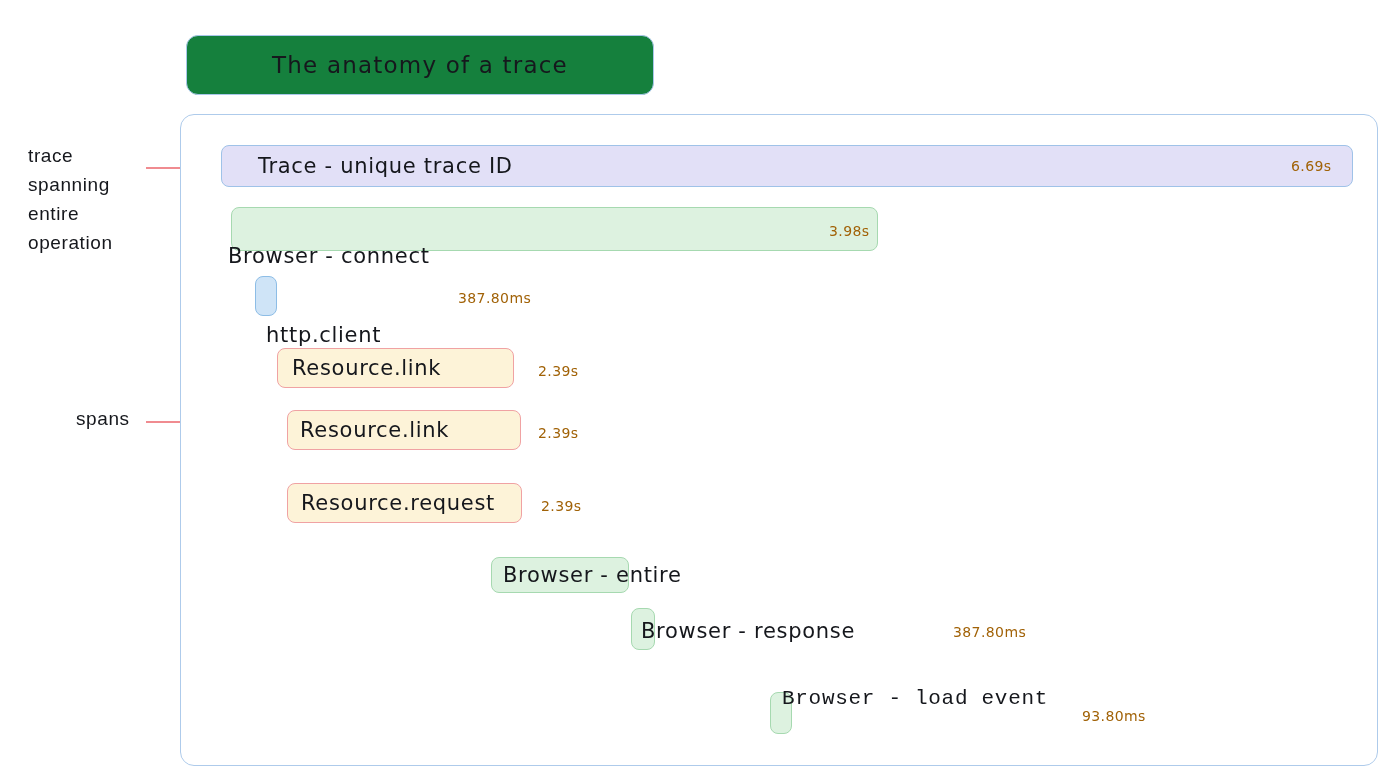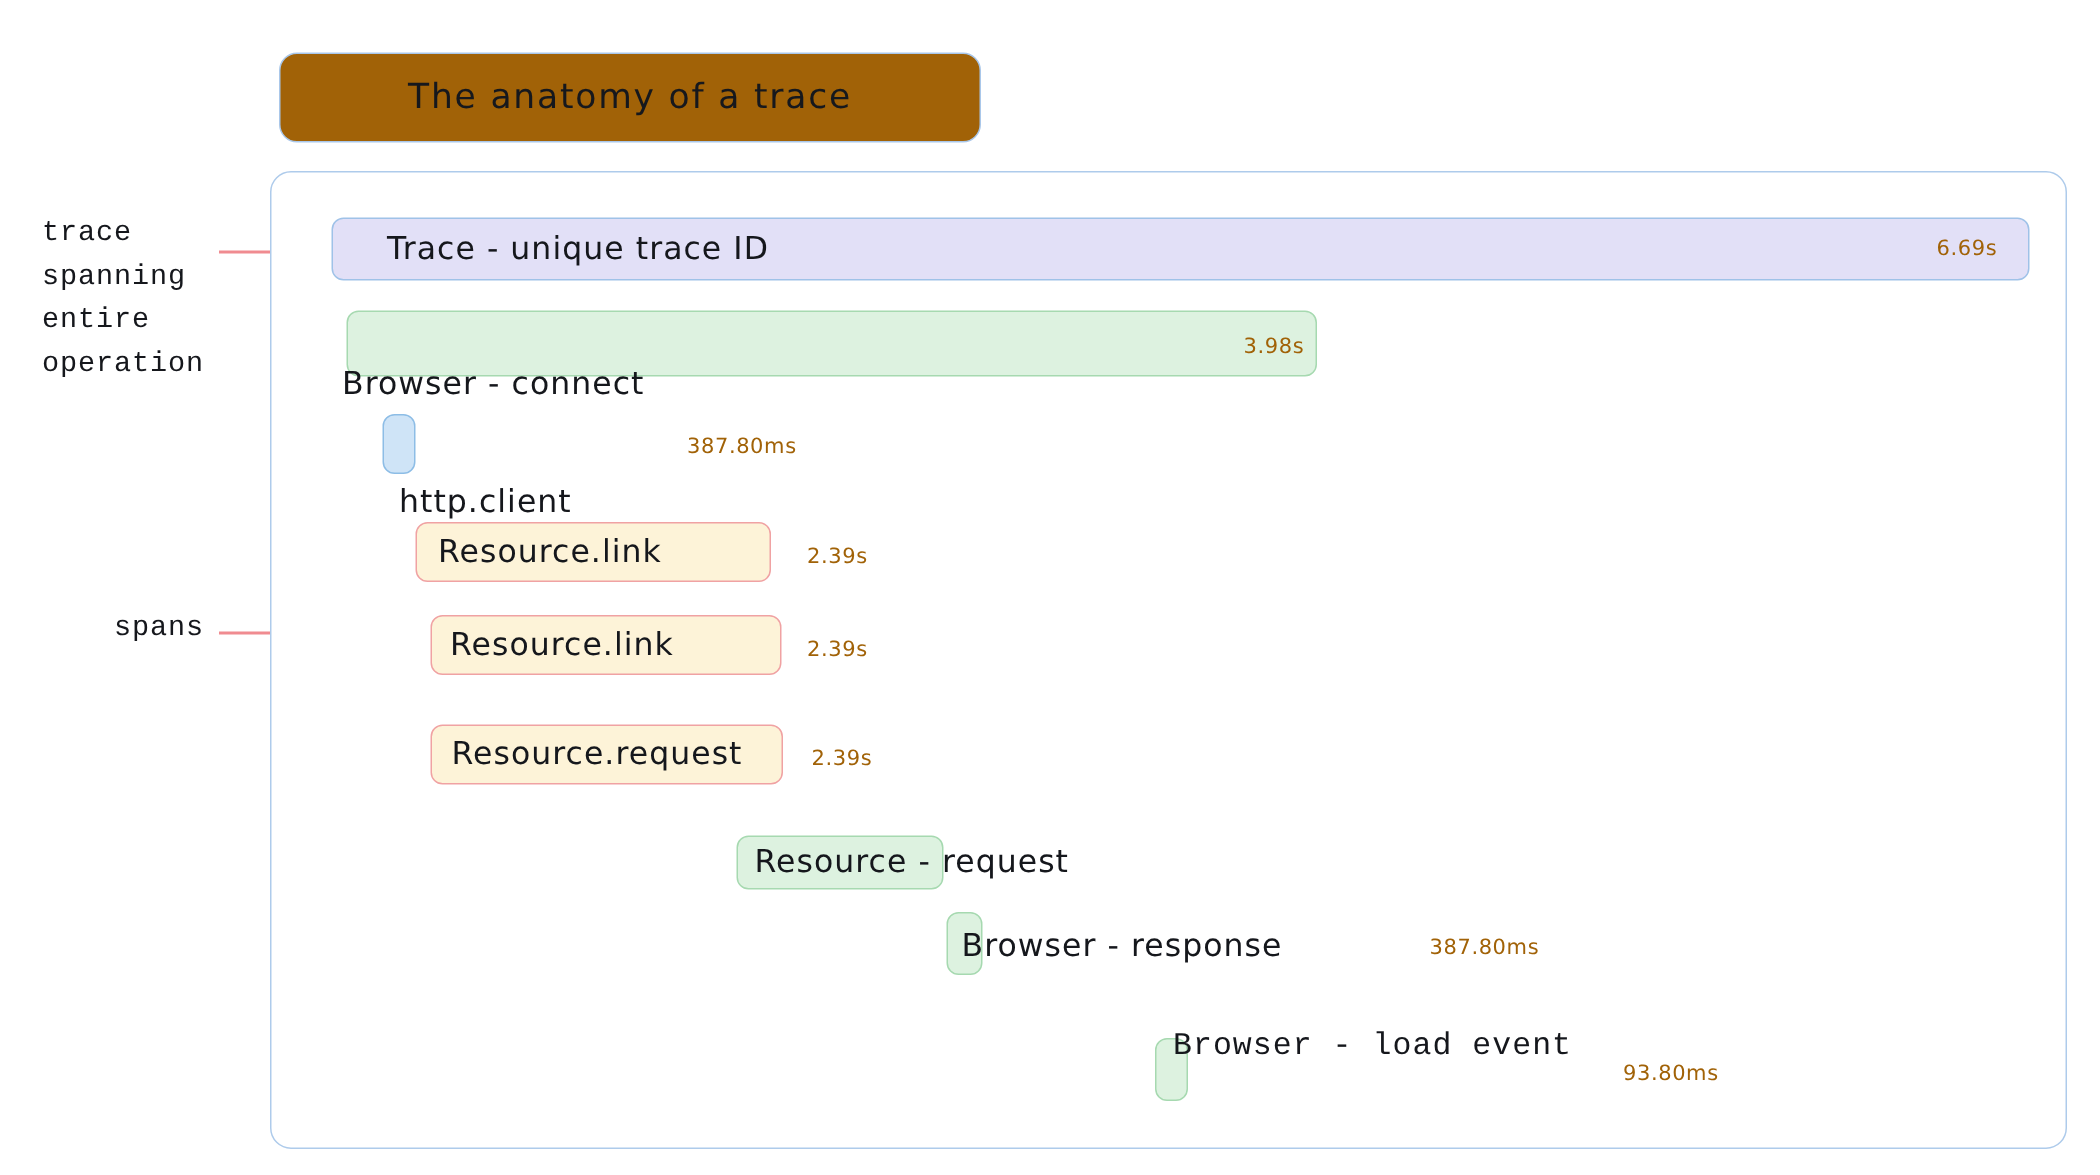--- a/index.html
+++ b/index.html
@@ -20,21 +20,21 @@
 
   
   .title-box {
     position: absolute;
     left: 186px;
     top: 35px;
     width: 468px;
     height: 60px;
     border: 1.6px solid #a9c7ea;
     border-radius: 12px;
-    background: #a16207;
+    background: #15803d;
     box-sizing: border-box;
   }
   .title-text {
     position: absolute;
     left: 0;
     right: 0;
     top: 50%;
     transform: translateY(-50%);
     text-align: center;
     font-family: "DejaVu Sans", sans-serif;
@@ -52,21 +52,21 @@
     height: 652px;
     border: 1.6px solid #aecbeb;
     border-radius: 14px;
     background: #ffffff;
     box-sizing: border-box;
   }
 
   
   .annot {
     position: absolute;
-    font-family: Liberation Mono, monospace;
+    font-family: Liberation Sans, sans-serif;
     font-size: 19px;
     color: #15171c;
     letter-spacing: 0.6px;
     line-height: 29px;
     white-space: pre-line;
   }
   .annot-trace {
     left: 28px;
     top: 141px;
     width: 120px;
@@ -175,21 +175,21 @@
       <div class="bar c-orange" style="left: 277px; top: 348px; width: 237px; height: 40px;"></div>
       <div class="bar-label" style="left: 292px; top: 368px; transform: translateY(-50%);">Resource.link</div>
       <div class="bar-duration" style="left: 538px; top: 371px; transform: translateY(-50%);">2.39s</div>
       <div class="bar c-orange" style="left: 287px; top: 410px; width: 234px; height: 40px;"></div>
       <div class="bar-label" style="left: 300px; top: 430px; transform: translateY(-50%);">Resource.link</div>
       <div class="bar-duration" style="left: 538px; top: 433px; transform: translateY(-50%);">2.39s</div>
       <div class="bar c-orange" style="left: 287px; top: 483px; width: 235px; height: 40px;"></div>
       <div class="bar-label" style="left: 301px; top: 503px; transform: translateY(-50%);">Resource.request</div>
       <div class="bar-duration" style="left: 541px; top: 506px; transform: translateY(-50%);">2.39s</div>
       <div class="bar c-green" style="left: 491px; top: 557px; width: 138px; height: 36px;"></div>
-      <div class="bar-label" style="left: 503px; top: 575px; transform: translateY(-50%);">Resource - request</div>
+      <div class="bar-label" style="left: 503px; top: 575px; transform: translateY(-50%);">Browser - entire</div>
       <div class="bar c-green" style="left: 631px; top: 608px; width: 24px; height: 42px;"></div>
       <div class="bar-label" style="left: 641px; top: 631px; transform: translateY(-50%);">Browser - response</div>
       <div class="bar-duration" style="left: 953px; top: 632px; transform: translateY(-50%);">387.80ms</div>
       <div class="bar c-green" style="left: 770px; top: 692px; width: 22px; height: 42px;"></div>
       <div class="bar-label" style="left: 782px; top: 698px; transform: translateY(-50%); font-family: Liberation Mono, monospace;">Browser - load event</div>
       <div class="bar-duration" style="left: 1082px; top: 716px; transform: translateY(-50%);">93.80ms</div>
     </div>
 
 </div>
 

